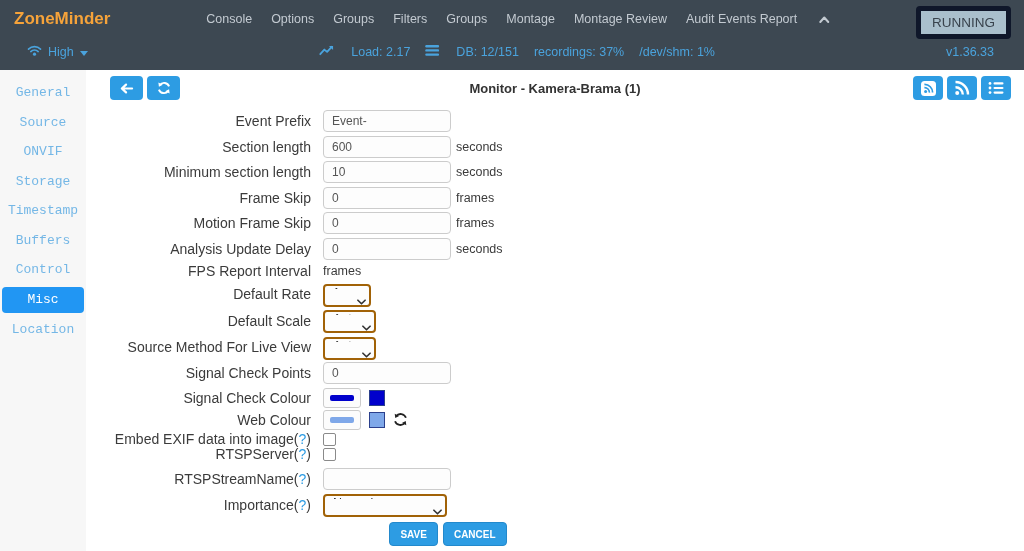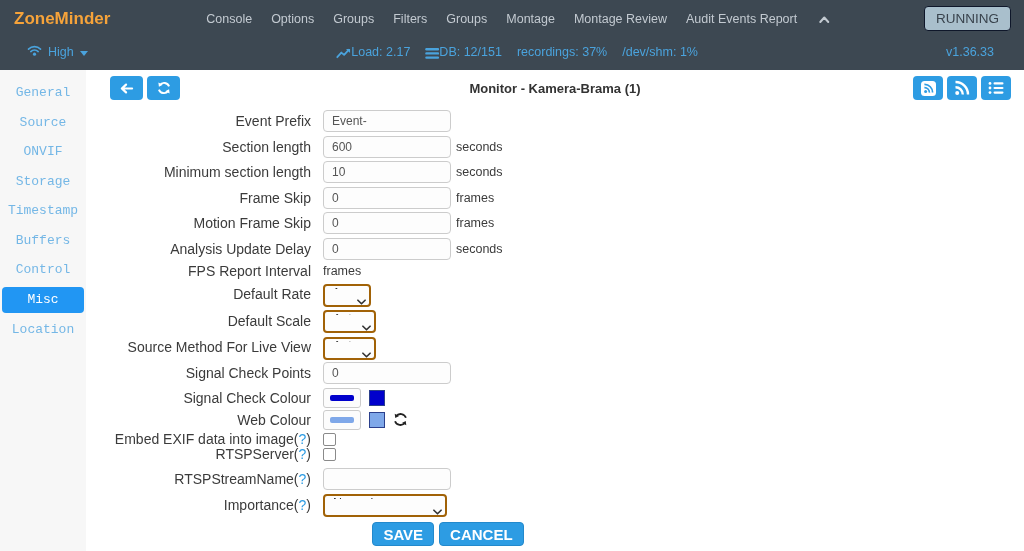--- a/index.html
+++ b/index.html
@@ -6,26 +6,26 @@
   html,body { width:1024px; height:551px; overflow:hidden; }
   body { font-family:"Liberation Sans", sans-serif; background:#fff; }
 
   
   .topbar { height:70px; background:#3d4852; position:relative; }
   .nav-row { height:38px; position:relative; display:flex; align-items:center; }
   .brand { position:absolute; left:14px; top:9px; font-size:17px; font-weight:bold; color:#f6a33a; cursor:pointer; }
   .main-nav { position:absolute; left:50%; top:0; height:38px; transform:translateX(-49%); display:flex; align-items:center; gap:19px; white-space:nowrap; }
   .main-nav a { color:#c3cad1; font-size:12.5px; text-decoration:none; cursor:pointer; }
   .nav-chev { display:flex; align-items:center; cursor:pointer; margin-left:2px; }
-  .running-btn { position:absolute; right:13px; top:6px; background:#a9bfcc; color:#39434d; border:1px solid #0f172a; border-radius:4px; font-size:13.5px; padding:4px 11px; font-family:inherit; cursor:pointer; }
+  .running-btn { position:absolute; right:13px; top:6px; background:#a9bfcc; color:#39434d; border:5px solid #0f172a; border-radius:4px; font-size:13.5px; padding:4px 11px; font-family:inherit; cursor:pointer; }
 
   .stats-row { height:32px; position:relative; font-size:12.5px; color:#4aa3dd; }
   .bw-group { position:absolute; left:27px; top:6px; display:flex; align-items:center; gap:6px; cursor:pointer; }
   .stats-center { position:absolute; left:50.5%; top:7px; transform:translateX(-50%); display:flex; align-items:center; gap:15px; white-space:nowrap; }
-  .stat-item { display:flex; align-items:flex-end; gap:0; cursor:pointer; }
+  .stat-item { display:flex; align-items:flex-start; gap:17px; cursor:pointer; }
   .version { position:absolute; right:30px; top:7px; }
 
   
   .page-body { display:flex; height:481px; }
   .sidebar { width:86px; background:#f7f7f7; padding-top:8px; flex-shrink:0; }
   .sidebar a { display:flex; align-items:center; justify-content:center; height:29.5px; font-size:13px; color:#74b7e6; text-decoration:none; cursor:pointer;font-family:Liberation Mono, monospace; }
   .sidebar a.active { background:#2196f3; color:#fff; border-radius:4px; margin:2px 2px; height:26px; }
 
   .content { flex:1; position:relative; padding-top:6px; }
   .toolbar { position:relative; height:26px; }
@@ -49,21 +49,21 @@
   .row.cbrow .lbl { align-items:center; }
   .cb { appearance:none; -webkit-appearance:none; width:13px; height:13px; border:1px solid #8a8a8a; border-radius:2px; background:#fff; cursor:pointer; margin-top:1px; }
   .help-link { color:#2d9ce3; text-decoration:none; cursor:pointer; }
   .colorbox { width:38px; height:20px; border:1px solid #ccc; border-radius:3px; background:#fcfcfc; display:flex; align-items:center; justify-content:center; cursor:pointer; }
   .colorbar { width:24px; height:6px; border-radius:2px; }
   .swatch { width:16px; height:16px; border:1px solid #2b3f8c; margin-left:3px; }
   .crow { margin-bottom:2px; }
   .refresh-dark { display:flex; align-items:center; margin-left:3px; cursor:pointer; }
 
   .footer { width:724px; margin-top:6px; display:flex; justify-content:center; gap:5px; }
-  .btn { background:#2d9ce3; color:#fff; border:1px solid #2389cc; border-radius:4px; font-size:15px; font-weight:bold; padding:0 10px; height:24px; font-family:inherit; cursor:pointer; }
+  .btn { background:#2d9ce3; color:#fff; border:1px solid #2389cc; border-radius:4px; font-size:10px; font-weight:bold; padding:0 10px; height:24px; font-family:inherit; cursor:pointer; }
 </style>
 </head>
 <body>
 
 <header class="topbar">
   <div class="nav-row">
     <div class="brand">ZoneMinder</div>
     <nav class="main-nav">
       <a>Console</a>
       <a>Options</a>

